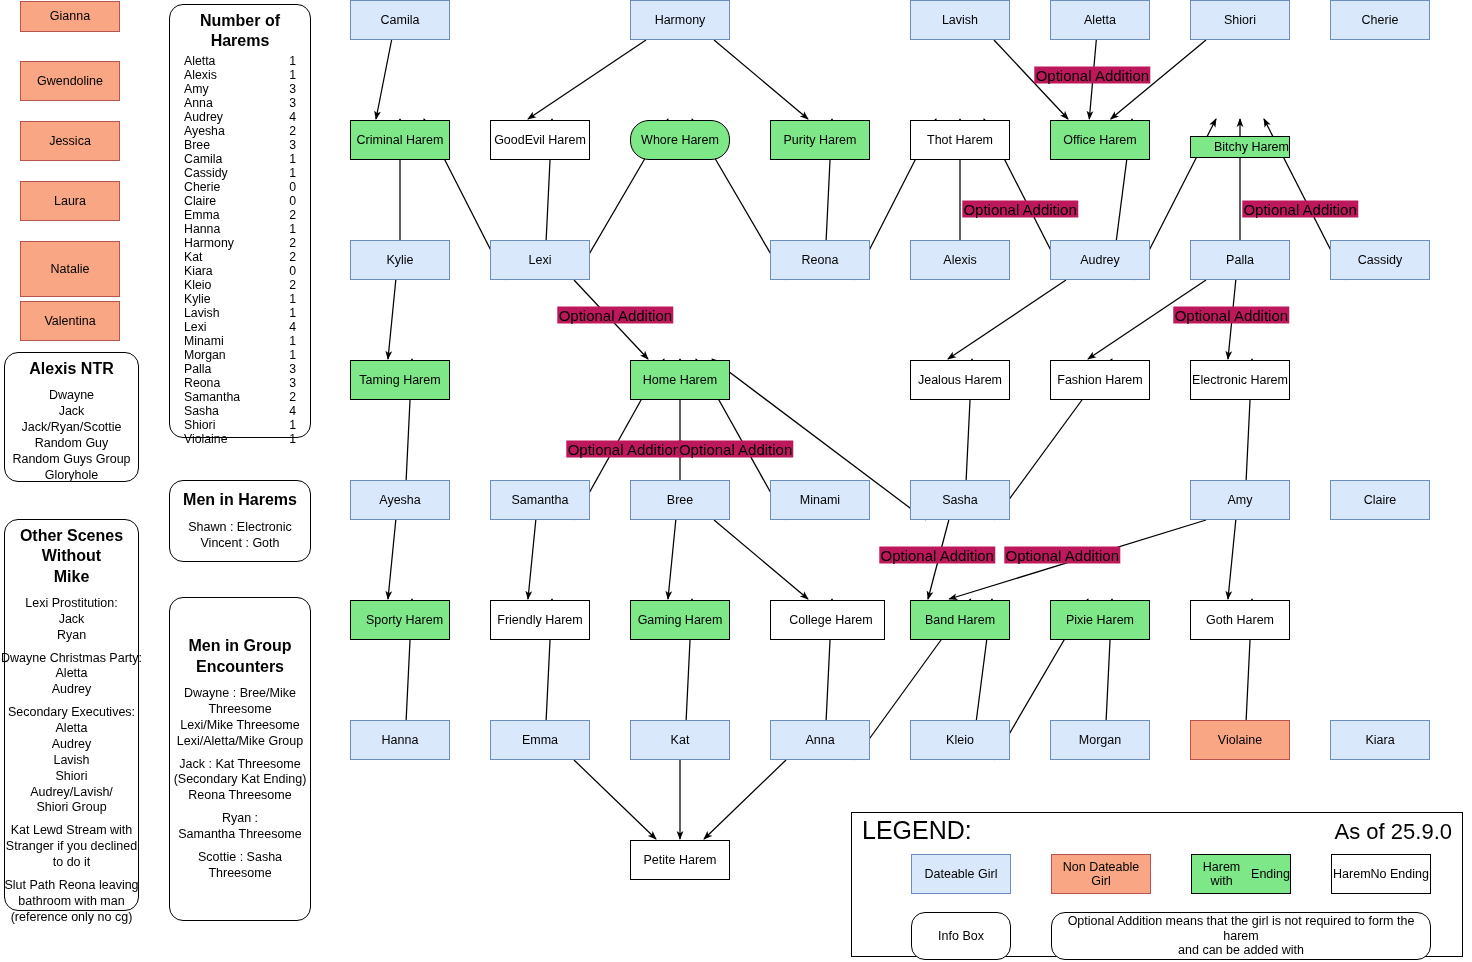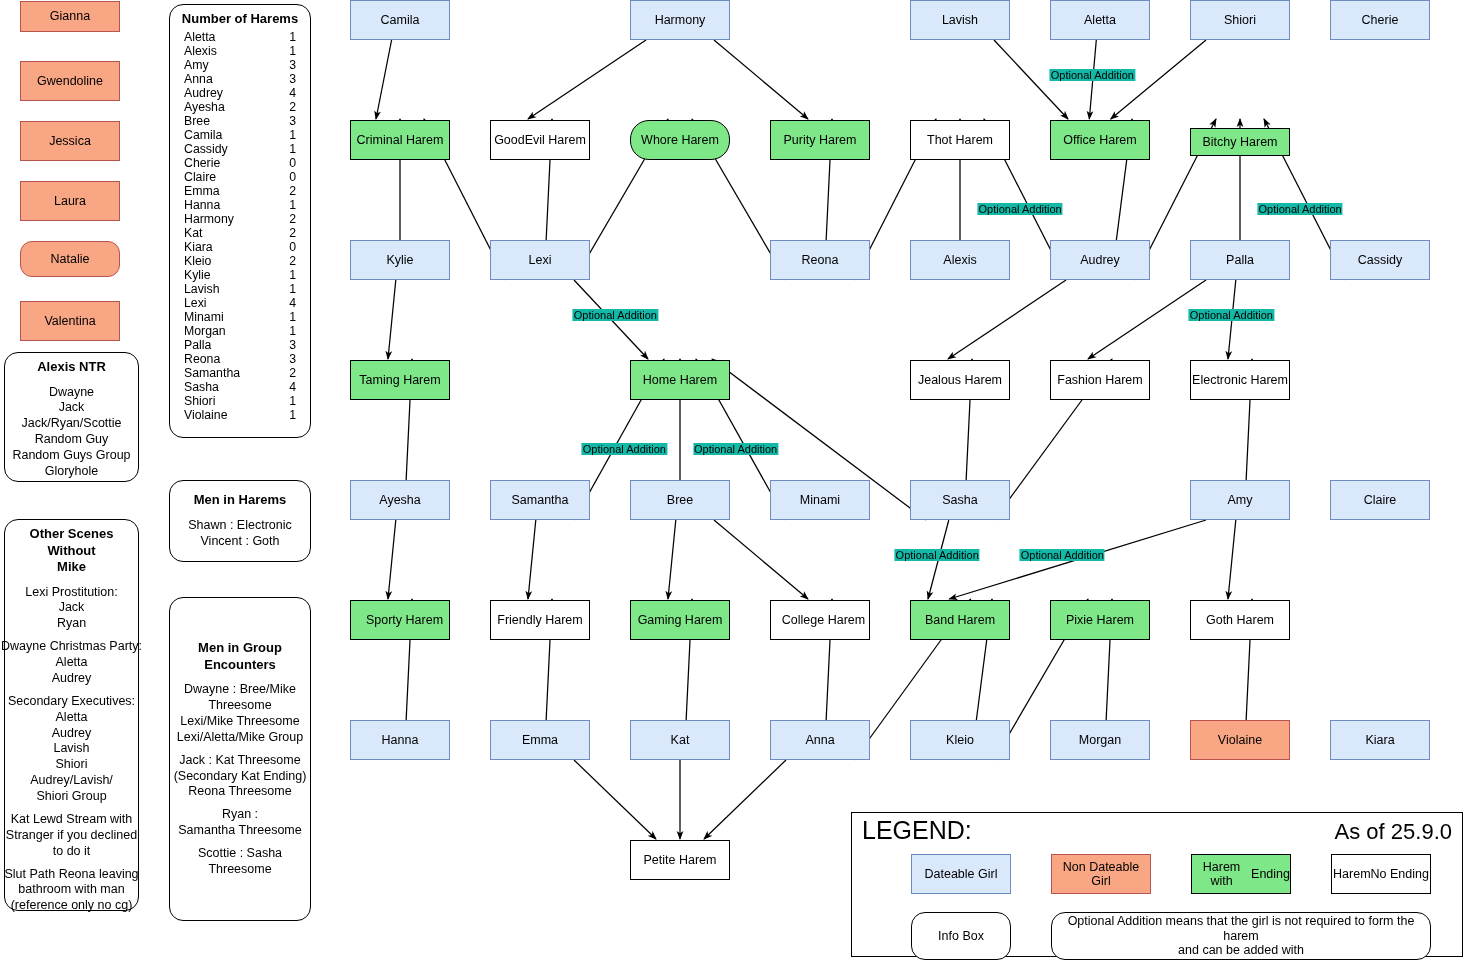--- a/index.html
+++ b/index.html
@@ -22,32 +22,32 @@
   .node.harem-end{border:1px solid #000000;background:#7ee787;}
   .node.harem-noend{border:1px solid #000000;background:#ffffff;}
 
   .infobox{
     position:absolute;box-sizing:border-box;
     border:1.4px solid #000;border-radius:14px;background:#fff;
     display:flex;flex-direction:column;align-items:center;
     padding:6px 6px;
     font-size:12.5px;line-height:1.27;text-align:center;
   }
-  .infobox .ititle{font-weight:bold;font-size:13px;margin-bottom:2px;}
+  .infobox .ititle{font-weight:bold;font-size:16px;margin-bottom:2px;}
   .infobox .iline{white-space:pre;}
 
   
   .harem-count-list{width:100%;display:flex;flex-direction:column;align-items:center;}
   .hc-row{display:flex;width:112px;justify-content:space-between;font-size:12.3px;line-height:1.142;}
   .hc-row .nm{text-align:left;}
   .hc-row .vl{text-align:right;width:14px;}
 
   .edge-label{
-    position:absolute;font-size:11px;color:#000;white-space:nowrap;
-    transform:translate(-50%,-50%);background:#14b8a6;padding:0 1px;
+    position:absolute;font-size:15px;color:#000;white-space:nowrap;
+    transform:translate(-50%,-50%);background:#be185d;padding:0 1px;
   }
 
   
   #legend{
     position:absolute;left:851px;top:812px;width:612px;height:145px;
     border:1.6px solid #000;background:#fff;box-sizing:border-box;
   }
   #legend .leg-title{position:absolute;left:10px;top:3px;font-size:25px;}
   #legend .leg-version{position:absolute;right:10px;top:6px;font-size:22px;}
   .leg-box{
@@ -151,21 +151,21 @@
       </div>
       <div class="node harem-end" style="left: 770px; top: 120px; width: 100px; height: 40px;">
         <span>Purity Harem</span>
       </div>
       <div class="node harem-noend" style="left: 910px; top: 120px; width: 100px; height: 40px;">
         <span>Thot Harem</span>
       </div>
       <div class="node harem-end" style="left: 1050px; top: 120px; width: 100px; height: 40px;">
         <span>Office Harem</span>
       </div>
-      <div class="node harem-end" style="left: 1190px; top: 128px; width: 100px; height: 28px;">
+      <div class="node harem-end" style="left: 1190px; top: 136px; width: 100px; height: 22px; justify-content: flex-end;">
         <span>Bitchy Harem</span>
       </div>
       <div class="node girl" style="left: 350px; top: 240px; width: 100px; height: 40px;">
         <span>Kylie</span>
       </div>
       <div class="node girl" style="left: 490px; top: 240px; width: 100px; height: 40px;">
         <span>Lexi</span>
       </div>
       <div class="node girl" style="left: 770px; top: 240px; width: 100px; height: 40px;">
         <span>Reona</span>
@@ -220,21 +220,21 @@
       </div>
       <div class="node harem-end" style="left: 350px; top: 600px; width: 100px; height: 40px; padding-left: 9px;">
         <span>Sporty Harem</span>
       </div>
       <div class="node harem-noend" style="left: 490px; top: 600px; width: 100px; height: 40px;">
         <span>Friendly Harem</span>
       </div>
       <div class="node harem-end" style="left: 630px; top: 600px; width: 100px; height: 40px;">
         <span>Gaming Harem</span>
       </div>
-      <div class="node harem-noend" style="left: 770px; top: 600px; width: 100px; height: 40px; padding-left: 7px;">
+      <div class="node harem-noend" style="left: 770px; top: 600px; width: 115px; height: 40px; padding-left: 7px;">
         <span>College Harem</span>
       </div>
       <div class="node harem-end" style="left: 910px; top: 600px; width: 100px; height: 40px;">
         <span>Band Harem</span>
       </div>
       <div class="node harem-end" style="left: 1050px; top: 600px; width: 100px; height: 40px;">
         <span>Pixie Harem</span>
       </div>
       <div class="node harem-noend" style="left: 1190px; top: 600px; width: 100px; height: 40px;">
         <span>Goth Harem</span>
@@ -285,21 +285,21 @@
       </div>
       <div class="node nongirl" style="left: 20px; top: 61px; width: 100px; height: 40px;">
         <span>Gwendoline</span>
       </div>
       <div class="node nongirl" style="left: 20px; top: 121px; width: 100px; height: 40px;">
         <span>Jessica</span>
       </div>
       <div class="node nongirl" style="left: 20px; top: 181px; width: 100px; height: 40px;">
         <span>Laura</span>
       </div>
-      <div class="node nongirl" style="left: 20px; top: 241px; width: 100px; height: 36px; border-radius: 12px;">
+      <div class="node nongirl" style="left: 20px; top: 241px; width: 100px; height: 56px;">
         <span>Natalie</span>
       </div>
       <div class="node nongirl" style="left: 20px; top: 301px; width: 100px; height: 40px;">
         <span>Valentina</span>
       </div>
     </div>
 
   <div class="infobox" id="box-alexis-ntr" style="left:4px;top:352px;width:135px;height:130px;justify-content:flex-start;">
     <div class="ititle">Alexis NTR</div>
     <div class="ibody">

